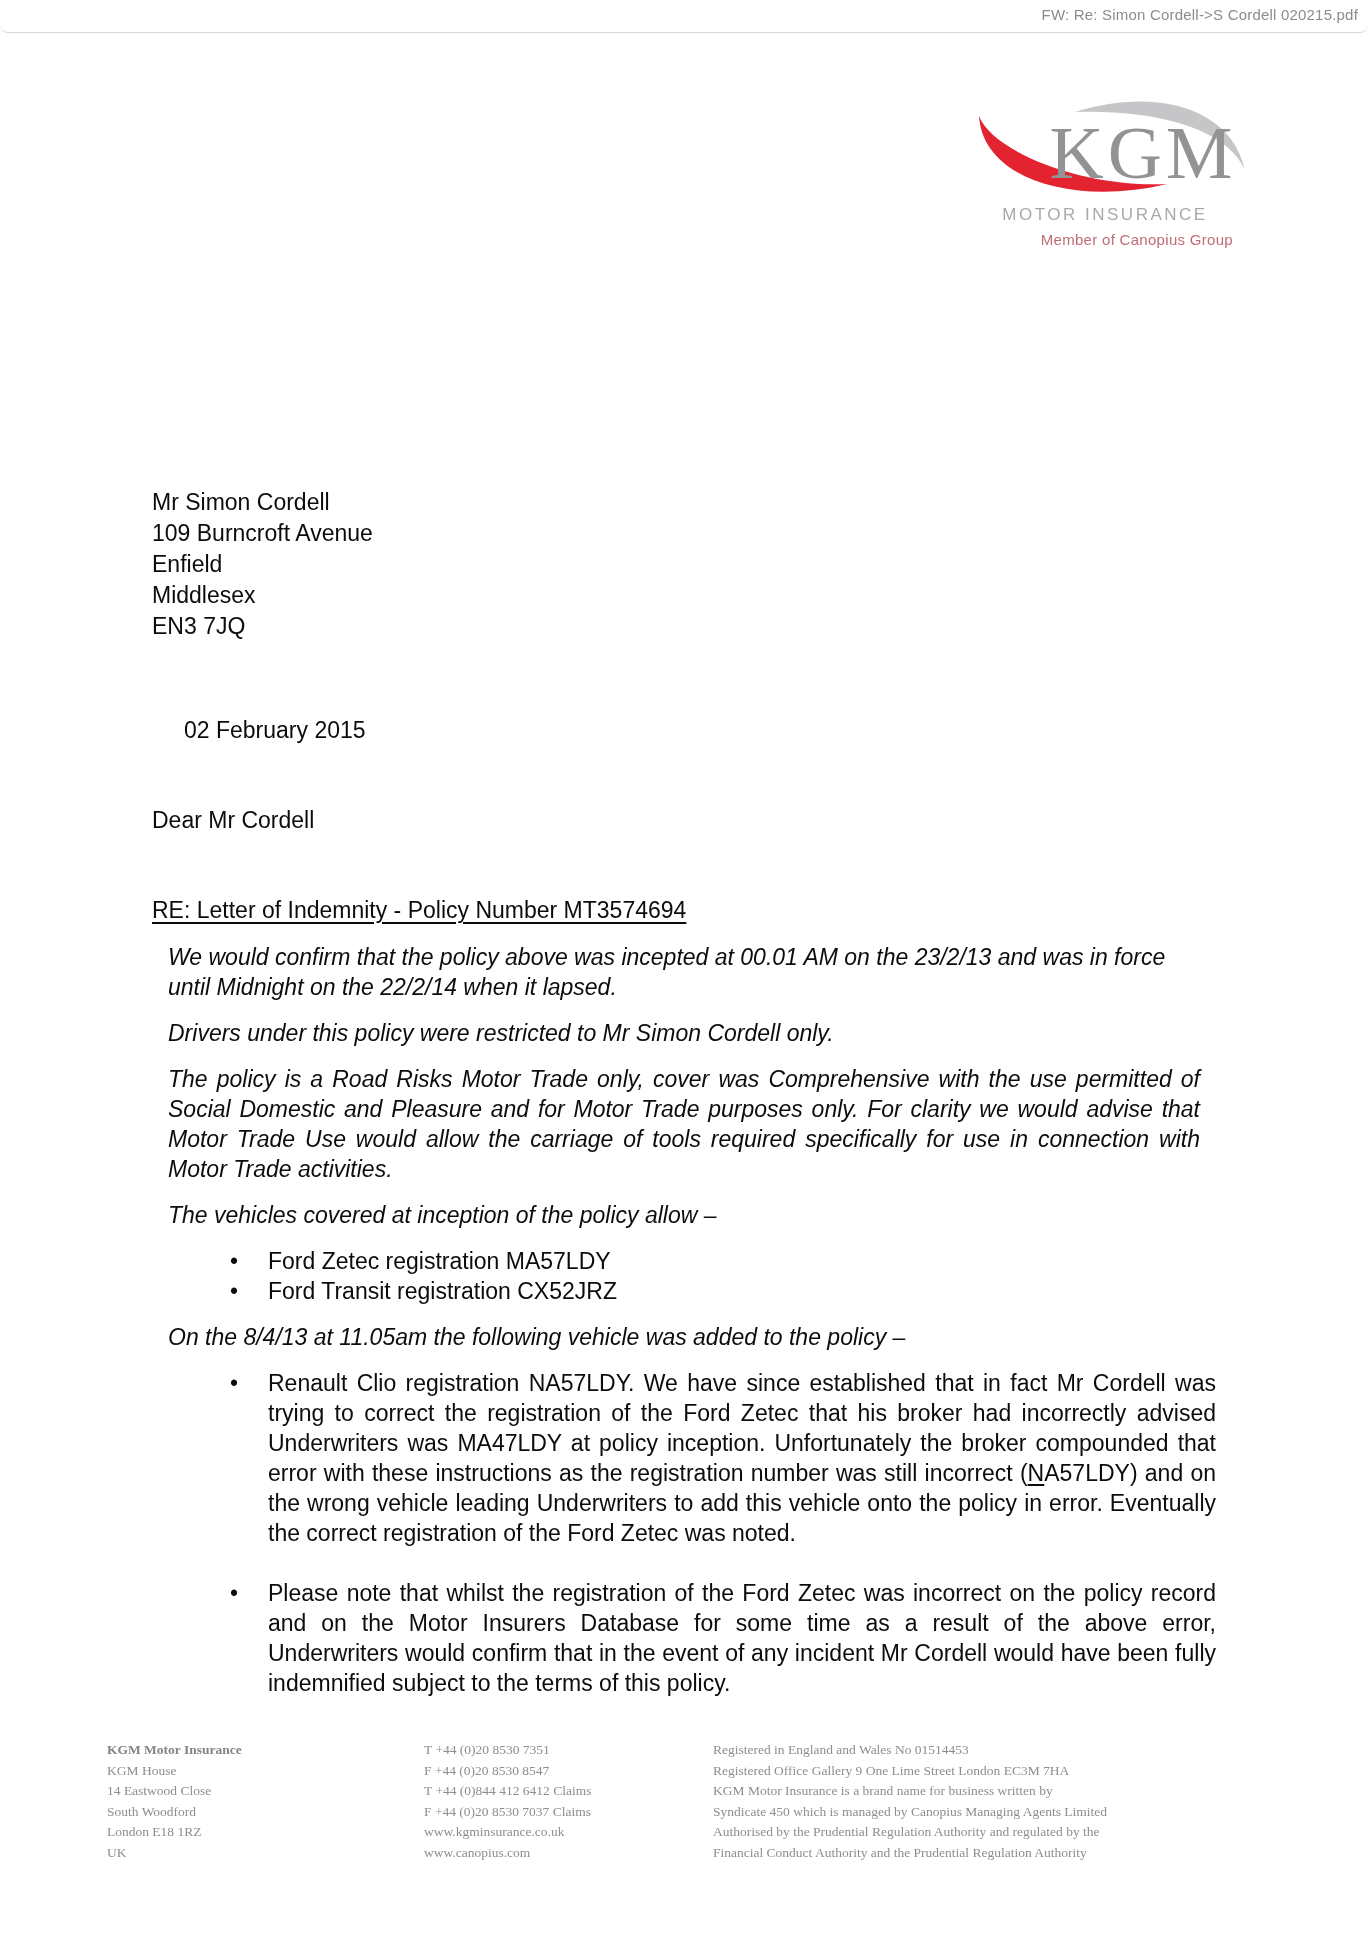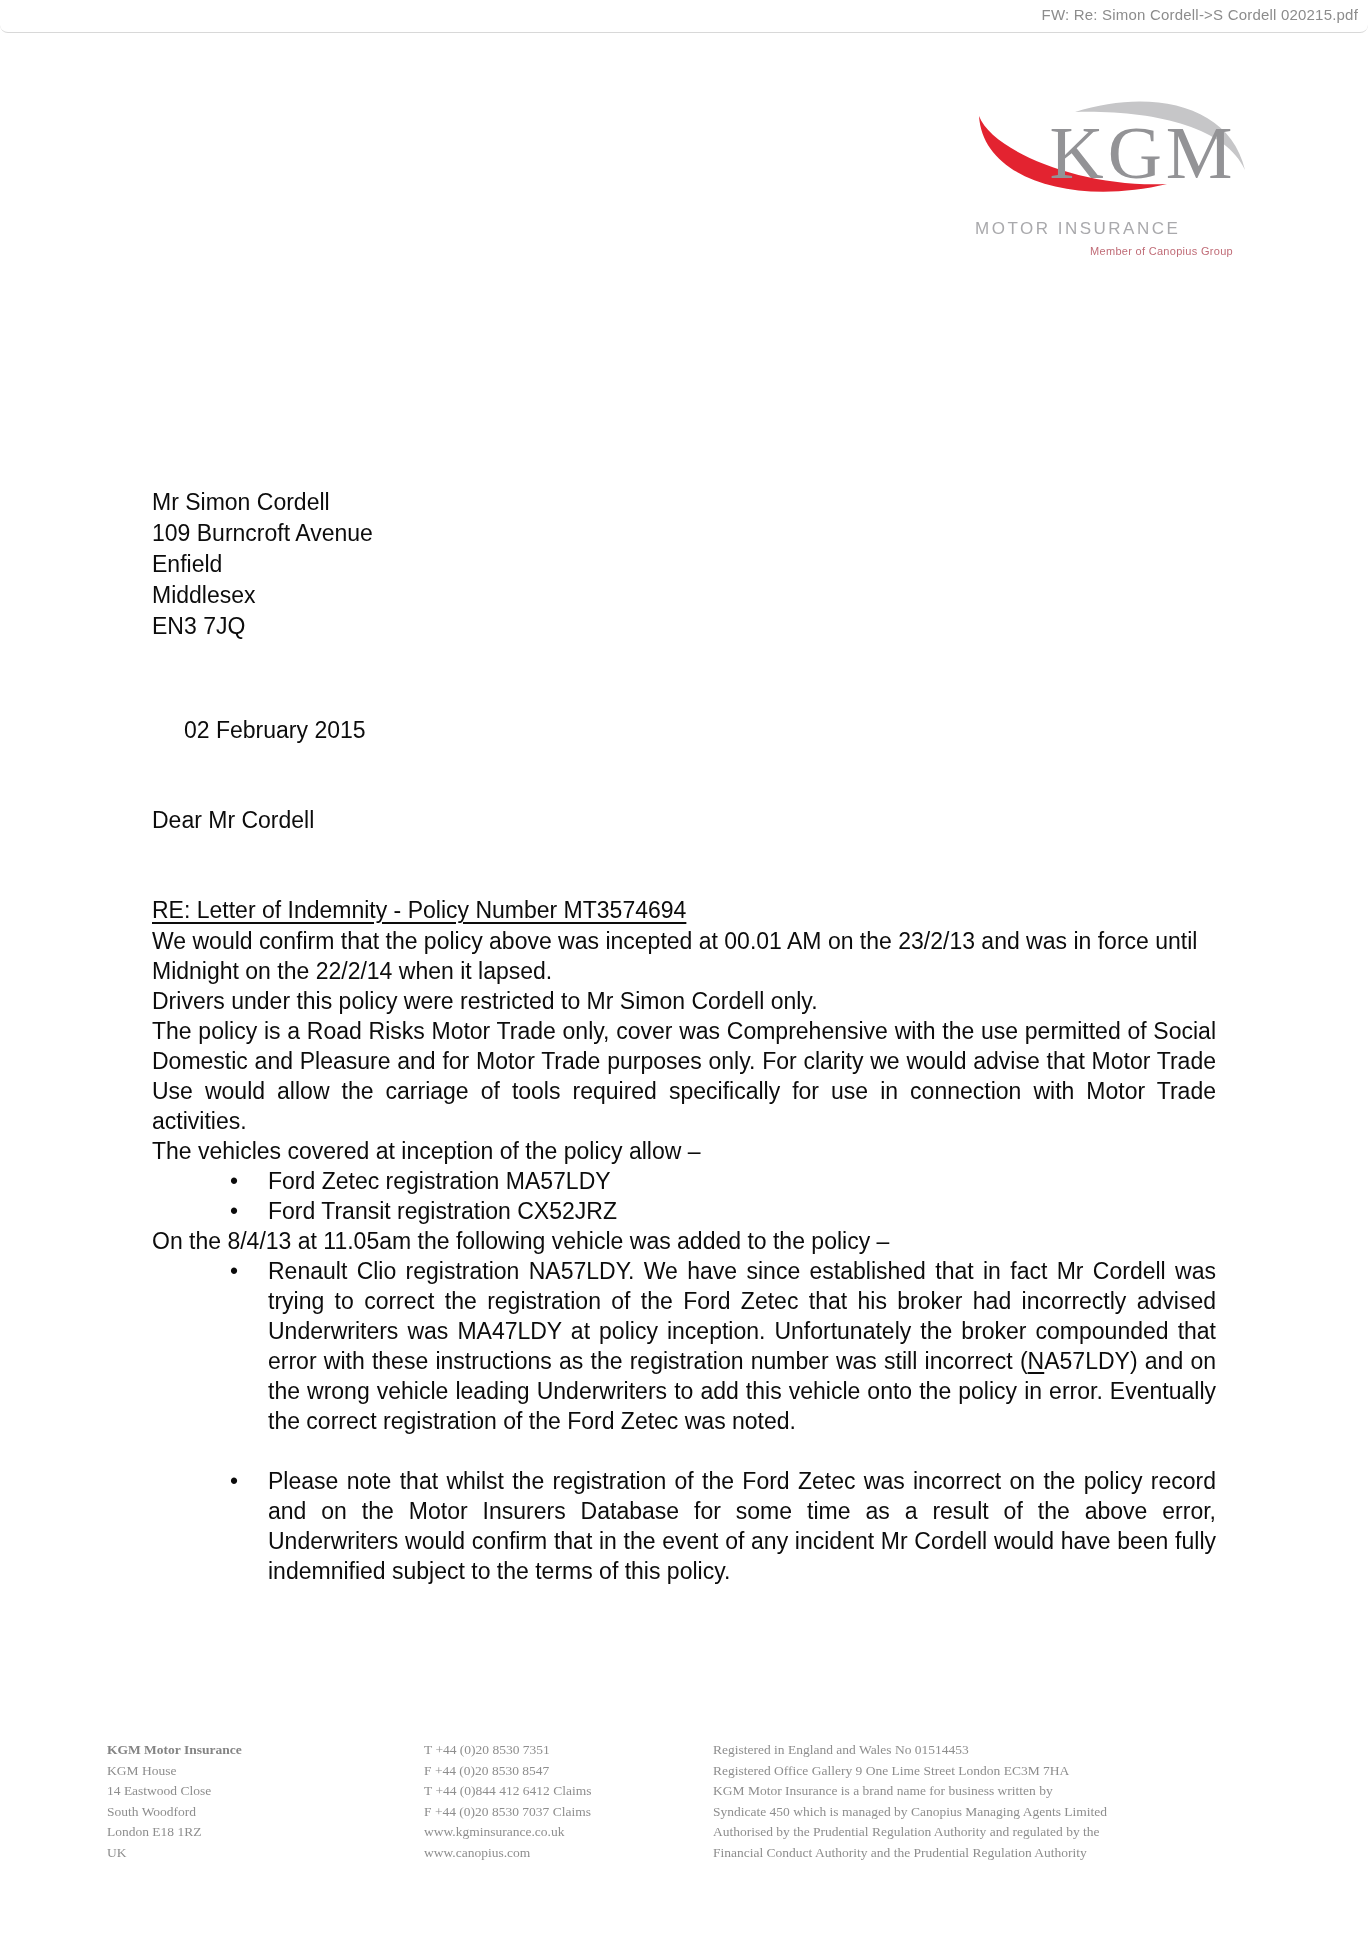--- a/index.html
+++ b/index.html
@@ -28,27 +28,27 @@
     color: #8c8c8c;
     letter-spacing: 0.2px;
   }
   
   .logo { position: absolute; left: 975px; top: 86px; width: 272px; }
   .logo svg { display: block; }
   .logo-sub {
     font-size: 17px;
     letter-spacing: 2.5px;
     color: #a9a9ac;
-    text-align: left;
+    text-align: center;
     padding-right: 12px;
-    margin-top: 21px;
+    margin-top: 7px;
     white-space: nowrap;
   }
   .logo-tag {
-    font-size: 11px;
+    font-size: 15px;
     letter-spacing: 0.3px;
     color: #c06c77;
     text-align: right;
     padding-right: 14px;
     margin-top: 6px;
     white-space: nowrap;
   }
   
   .letter {
     position: absolute;
@@ -61,21 +61,21 @@
   .address { line-height: 31px; }
   .date { margin-top: 73px; line-height: 31px; margin-left: 32px; }
   .salutation { margin-top: 59px; line-height: 31px; }
   .subject {
     margin-top: 59px;
     line-height: 31px;
     font-weight: normal;
     text-decoration: underline;
     text-underline-offset: 4px;
   }
-  p.para { margin: 0; }
+  p.para { margin: 16px; font-style: italic; }
   .mt29 { margin-top: 29px; }
   .mt30 { margin-top: 30px; }
   .mt28 { margin-top: 28px; }
   .justify { text-align: justify; }
   .bullet { position: relative; padding-left: 116px; }
   .bullet .dot {
     position: absolute;
     left: 78px;
     top: 0;
     font-size: 23px;

